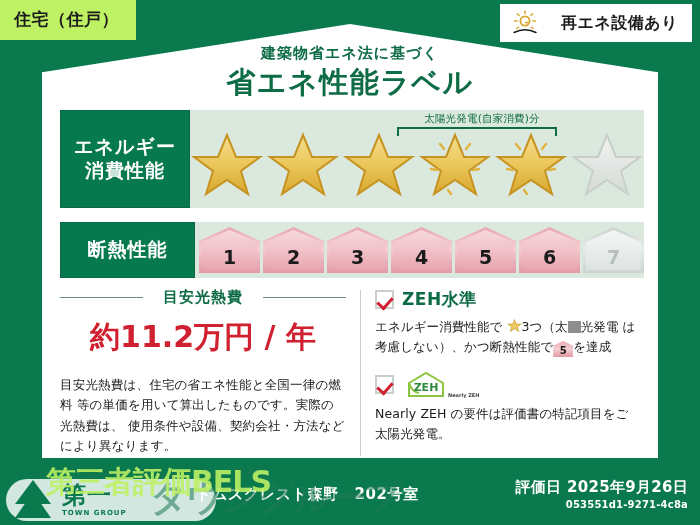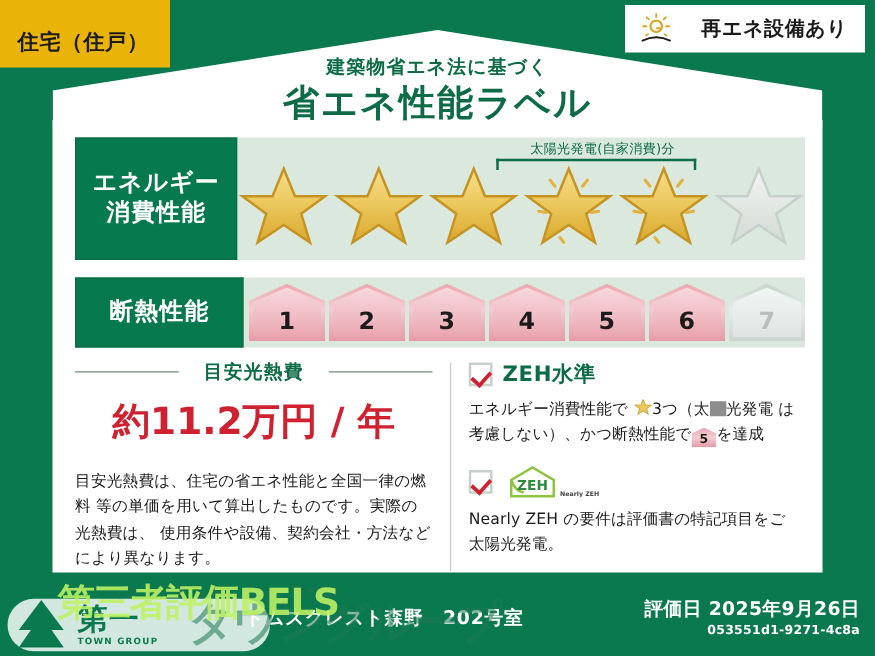--- a/index.html
+++ b/index.html
@@ -24,24 +24,24 @@
   }
   .body {
     position: absolute;
     left: 42px; top: 96px; width: 616px; height: 362px;
     background: #fff;
   }
 
   
   .tag-dwelling {
     position: absolute; left: 0; top: 0;
-    background: #eab308; color: #1b1b1b;
+    background: #bef264; color: #1b1b1b;
     font-size: 17px; font-weight: bold;
     letter-spacing: .5px;
-    padding: 22px 17px 9px 14px;
+    padding: 8px 17px 9px 14px;
     z-index: 6;
   }
 
   
   .tag-renew {
     position: absolute; right: 8px; top: 4px;
     background: #fff;
     display: flex; align-items: center; gap: 21px;
     padding: 6px 14px 6px 10px;
     z-index: 6;

